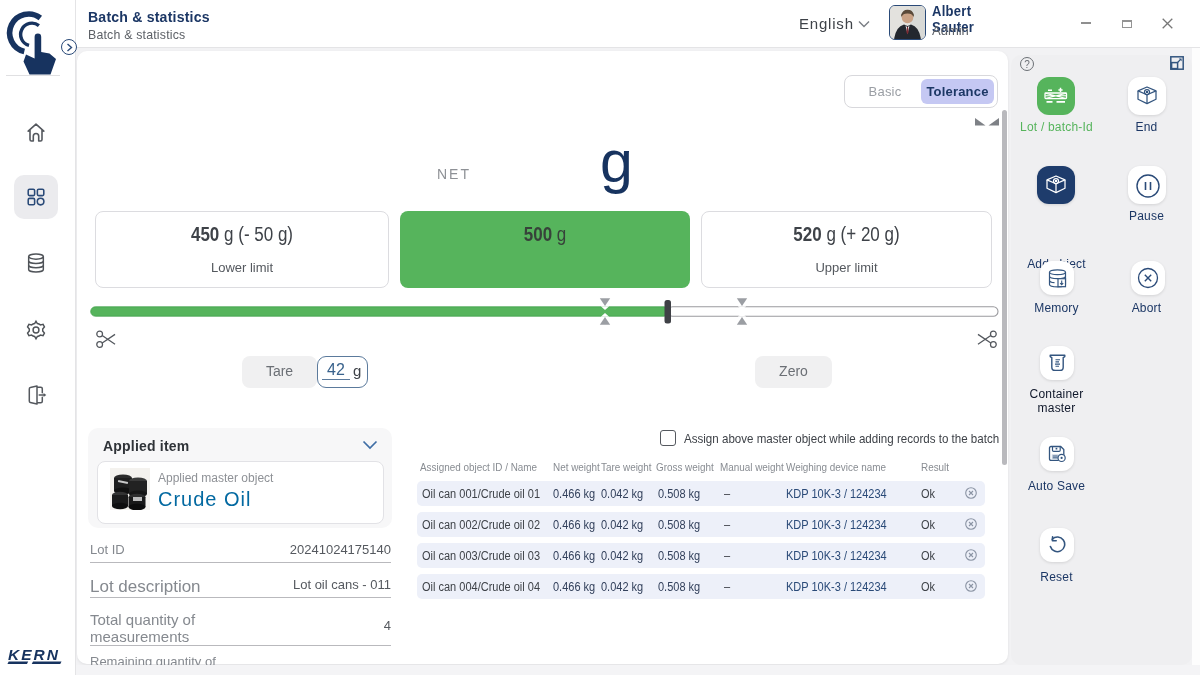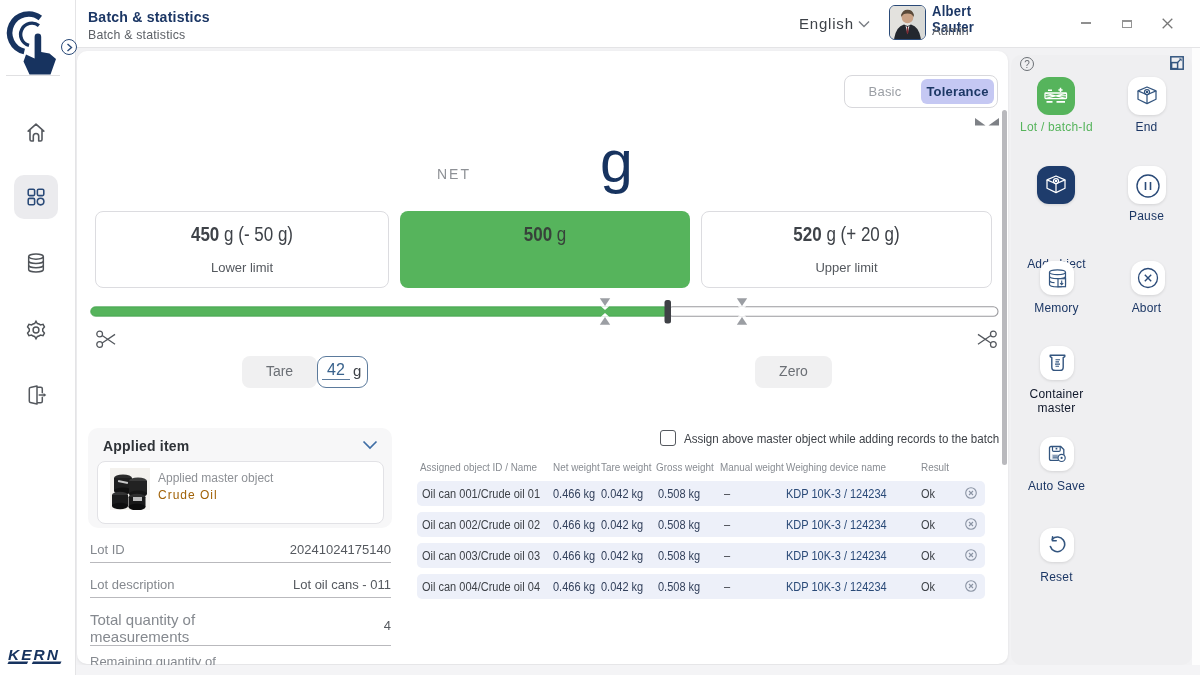--- a/index.html
+++ b/index.html
@@ -200,26 +200,26 @@
       <rect x="2" y="27" width="16" height="11" fill="#1a1a1a"></rect>
       <ellipse cx="10" cy="38" rx="8" ry="3.2" fill="#0e0e0e"></ellipse>
       <ellipse cx="27" cy="29" rx="8.5" ry="3.3" fill="#2e2e2e"></ellipse>
       <rect x="18.5" y="29" width="17" height="10" fill="#191919"></rect>
       <ellipse cx="27" cy="39" rx="8.5" ry="3.3" fill="#0c0c0c"></ellipse>
       <rect x="8" y="13" width="10" height="2" fill="#c8c8c8" transform="rotate(12 13 14)"></rect>
       <rect x="23" y="29" width="9" height="4" fill="#bbb"></rect>
     </g>
   </svg>
   <div class="abs" style="left:158px; top:471px; font-size:12px; color:#8e9196;">Applied master object</div>
-  <div class="abs" style="left:158px; top:488px; font-size:12px; color:#a16207; letter-spacing:1px;">Crude Oil</div>
+  <div class="abs" style="left:158px; top:488px; font-size:20px; color:#0369a1; letter-spacing:1px;">Crude Oil</div>
 
   <div class="abs" style="left:90px; top:542px; font-size:13px; color:#85898f;">Lot ID</div>
   <div class="abs" style="left:90px; top:542px; width:301px; text-align:right; font-size:13px; color:#55595f;">20241024175140</div>
   <div class="abs" style="left:90px; top:562px; width:301px; height:1px; background:#b9b9bd;"></div>
-  <div class="abs" style="left:90px; top:577px; font-size:13px; color:#85898f;">Lot description</div>
+  <div class="abs" style="left:90px; top:577px; font-size:17px; color:#85898f;">Lot description</div>
   <div class="abs" style="left:90px; top:577px; width:301px; text-align:right; font-size:13px; color:#55595f;">Lot oil cans - 011</div>
   <div class="abs" style="left:90px; top:597px; width:301px; height:1px; background:#b9b9bd;"></div>
   <div class="abs" style="left:90px; top:611px; width:150px; font-size:15px; color:#85898f; line-height:17px;">Total quantity of measurements</div>
   <div class="abs" style="left:90px; top:618px; width:301px; text-align:right; font-size:13px; color:#55595f;">4</div>
   <div class="abs" style="left:90px; top:645px; width:301px; height:1px; background:#b9b9bd;"></div>
   <div class="abs" style="left:90px; top:654px; width:200px; font-size:13px; color:#85898f;">Remaining quantity of</div>
 
   <div class="abs" style="left:660px; top:430px; width:16px; height:16px; border:1.6px solid #55595f; border-radius:3px; background:#fff;"></div>
   <div class="abs" style="left:684px; top:431px; font-size:13px; color:#3e4248; white-space:nowrap; transform:scaleX(0.89); transform-origin:0 0;">Assign above master object while adding records to the batch</div>
 

